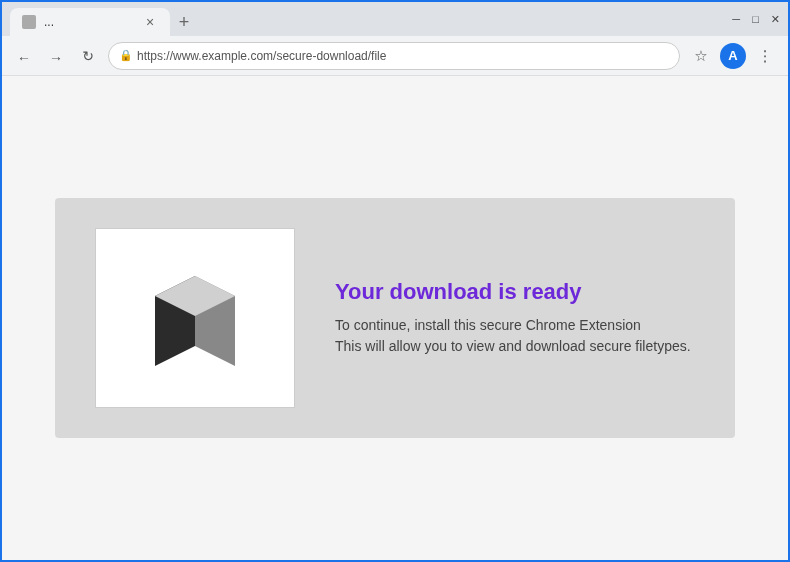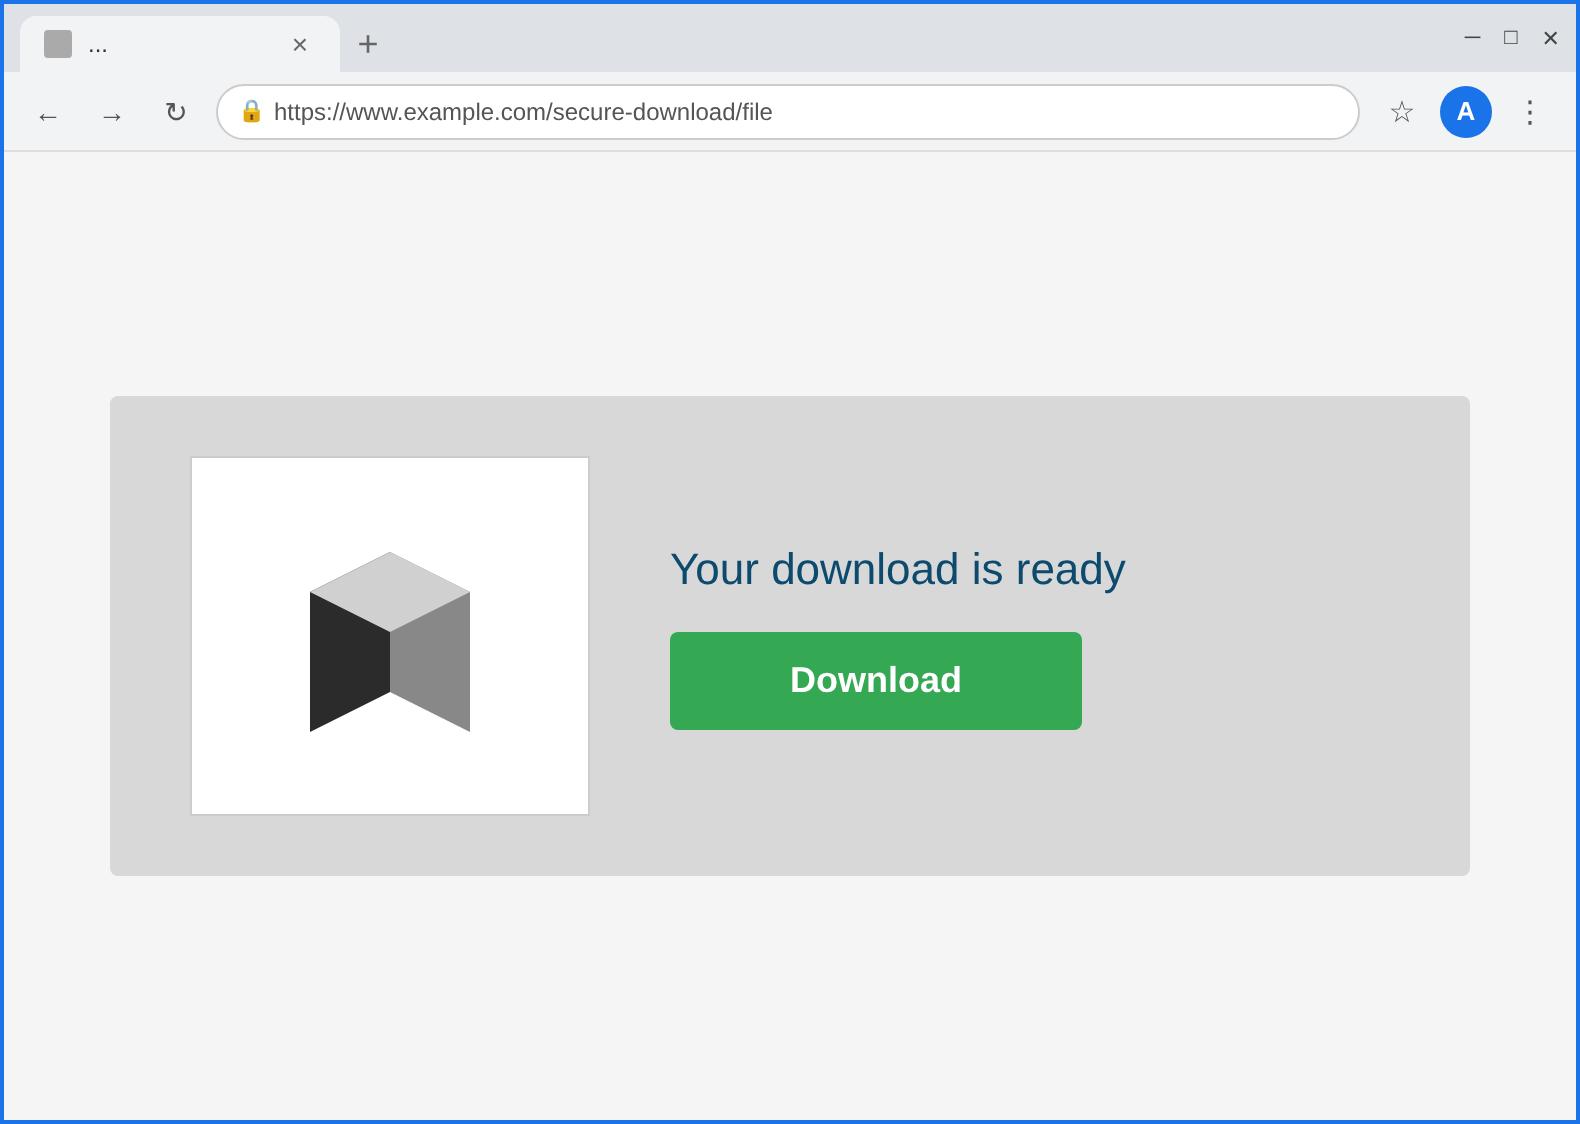--- a/index.html
+++ b/index.html
@@ -240,22 +240,22 @@
     
     .card-text {
       display: flex;
       flex-direction: column;
       align-items: flex-start;
       gap: 10px;
     }
 
     .card-title {
       font-size: 22px;
-      font-weight: normal;
-      color: #0c4a6e;
+      font-weight: bold;
+      color: #6d28d9;
     }
 
     .card-subtitle {
       font-size: 14px;
       color: #444;
       line-height: 1.5;
     }
 
     .download-btn {
       margin-top: 8px;
@@ -321,19 +321,22 @@
 
             <polygon points="65,25 105,45 105,115 65,95" fill="#888888"></polygon>
 
             <polygon points="25,45 65,25 105,45 65,65" fill="#d0d0d0"></polygon>
           </svg>
         </div>
       </div>
 
       <div class="card-text">
         <div class="card-title">Your download is ready</div>
-        <button class="download-btn">Download</button>
+        <div class="card-subtitle">
+          <span>To continue, install this secure Chrome Extension</span><br>
+          <span>This will allow you to view and download secure filetypes.</span>
+        </div>
       </div>
 
     </div>
   </div>
 
 </div>
 
 </body></html>

